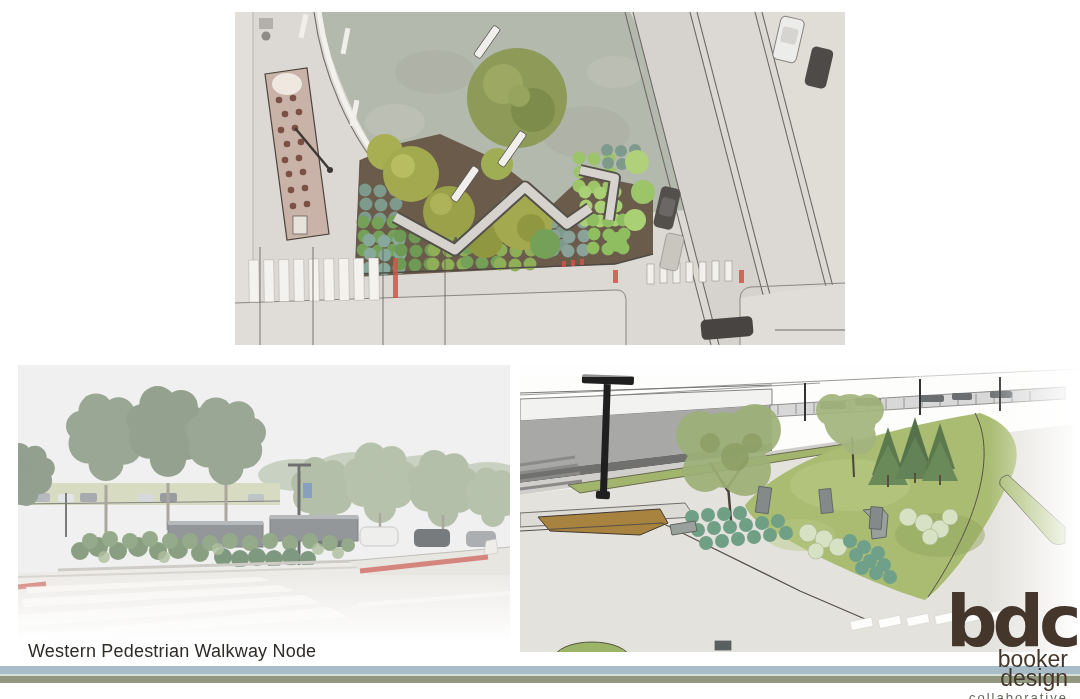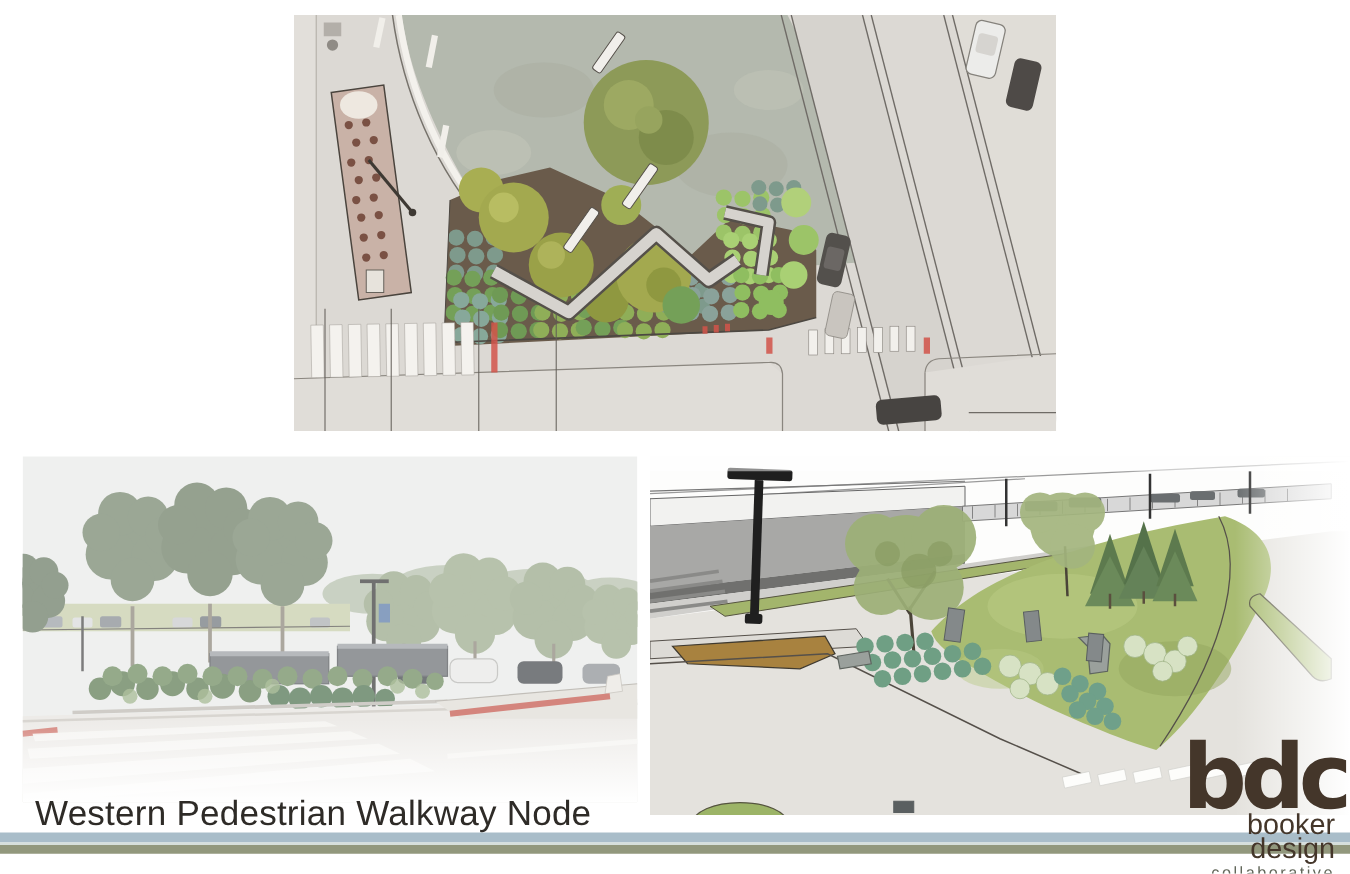--- a/index.html
+++ b/index.html
@@ -3,21 +3,21 @@
 <meta charset="utf-8">
 <style>
   html,body{margin:0;padding:0;background:#ffffff;}
   #slide{position:relative;width:1080px;height:699px;background:#ffffff;overflow:hidden;
          font-family:"Liberation Sans",sans-serif;}
   .fig{position:absolute;overflow:hidden;}
   .fig svg{display:block;width:100%;height:100%;}
   #plan-fig{left:235px;top:12px;width:610px;height:333px;}
   #photo-fig{left:18px;top:365px;width:492px;height:277px;}
   #model-fig{left:520px;top:365px;width:560px;height:287px;}
-  #slide-title{position:absolute;left:28px;top:639px;font-size:28px;line-height:24px;
+  #slide-title{position:absolute;left:28px;top:639px;font-size:18px;line-height:24px;
     color:#2e2b27;letter-spacing:.2px;z-index:4;}
   .bar{position:absolute;left:0;width:1080px;z-index:2;}
   #bar-top{top:666px;height:8px;background:#a9bdc9;}
   #bar-sep{top:674px;height:2px;background:#d6dfdb;}
   #bar-bottom{top:676px;height:7px;background:#92987d;}
   #logo{position:absolute;top:593px;right:12px;z-index:6;text-align:right;width:122px;}
   #logo .acr{font-size:72px;line-height:56px;font-weight:bold;letter-spacing:-5px;
     color:#44362a;font-family:"DejaVu Sans",sans-serif;}
   #logo .l1{font-size:23px;line-height:19px;color:#44362a;letter-spacing:0;margin-top:1px;}
   #logo .l2{font-size:13px;line-height:20px;color:#62675a;letter-spacing:2px;}

